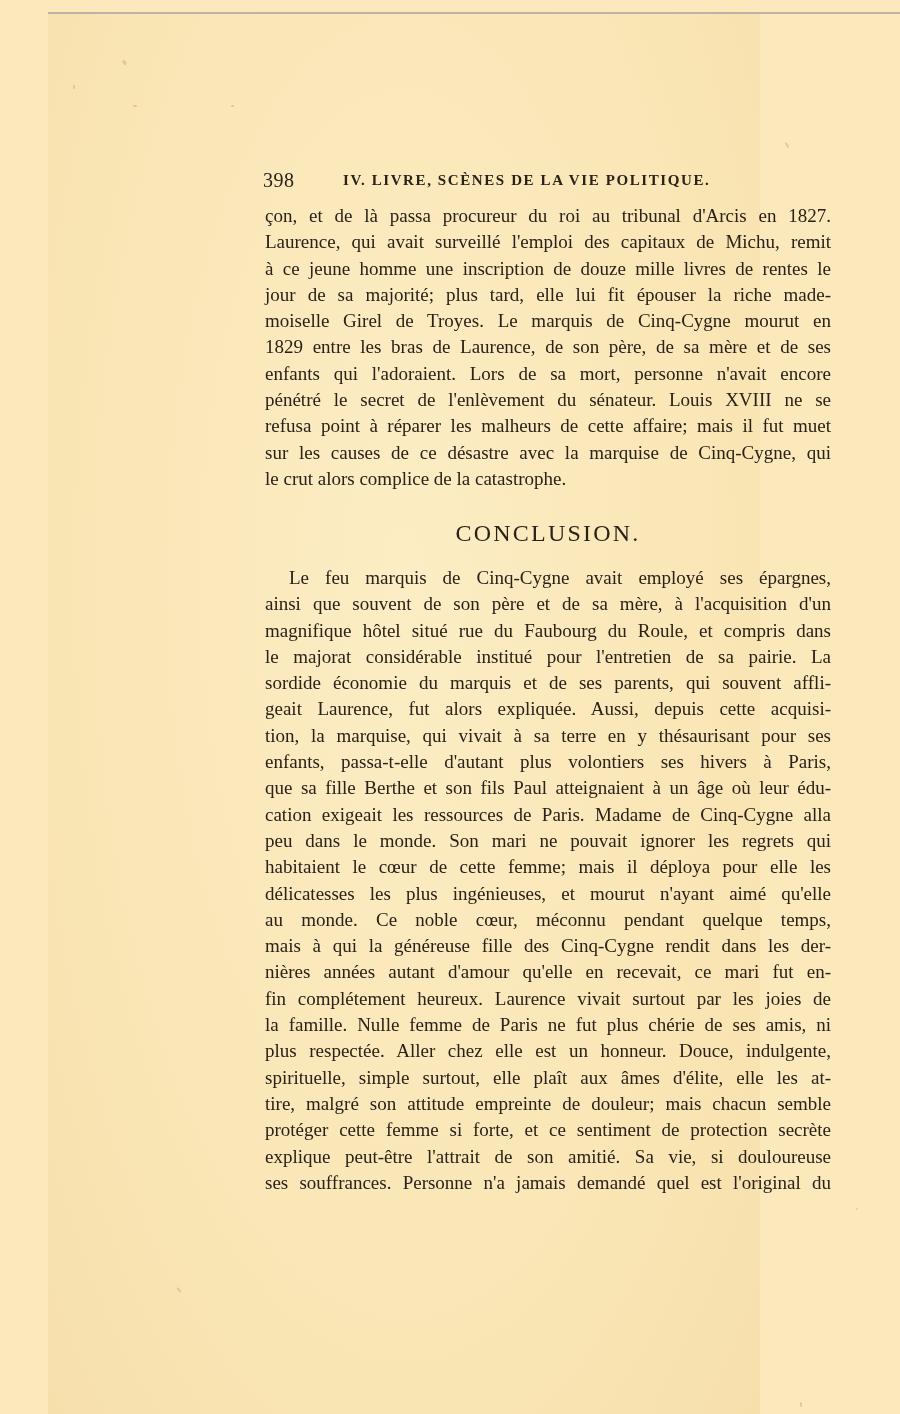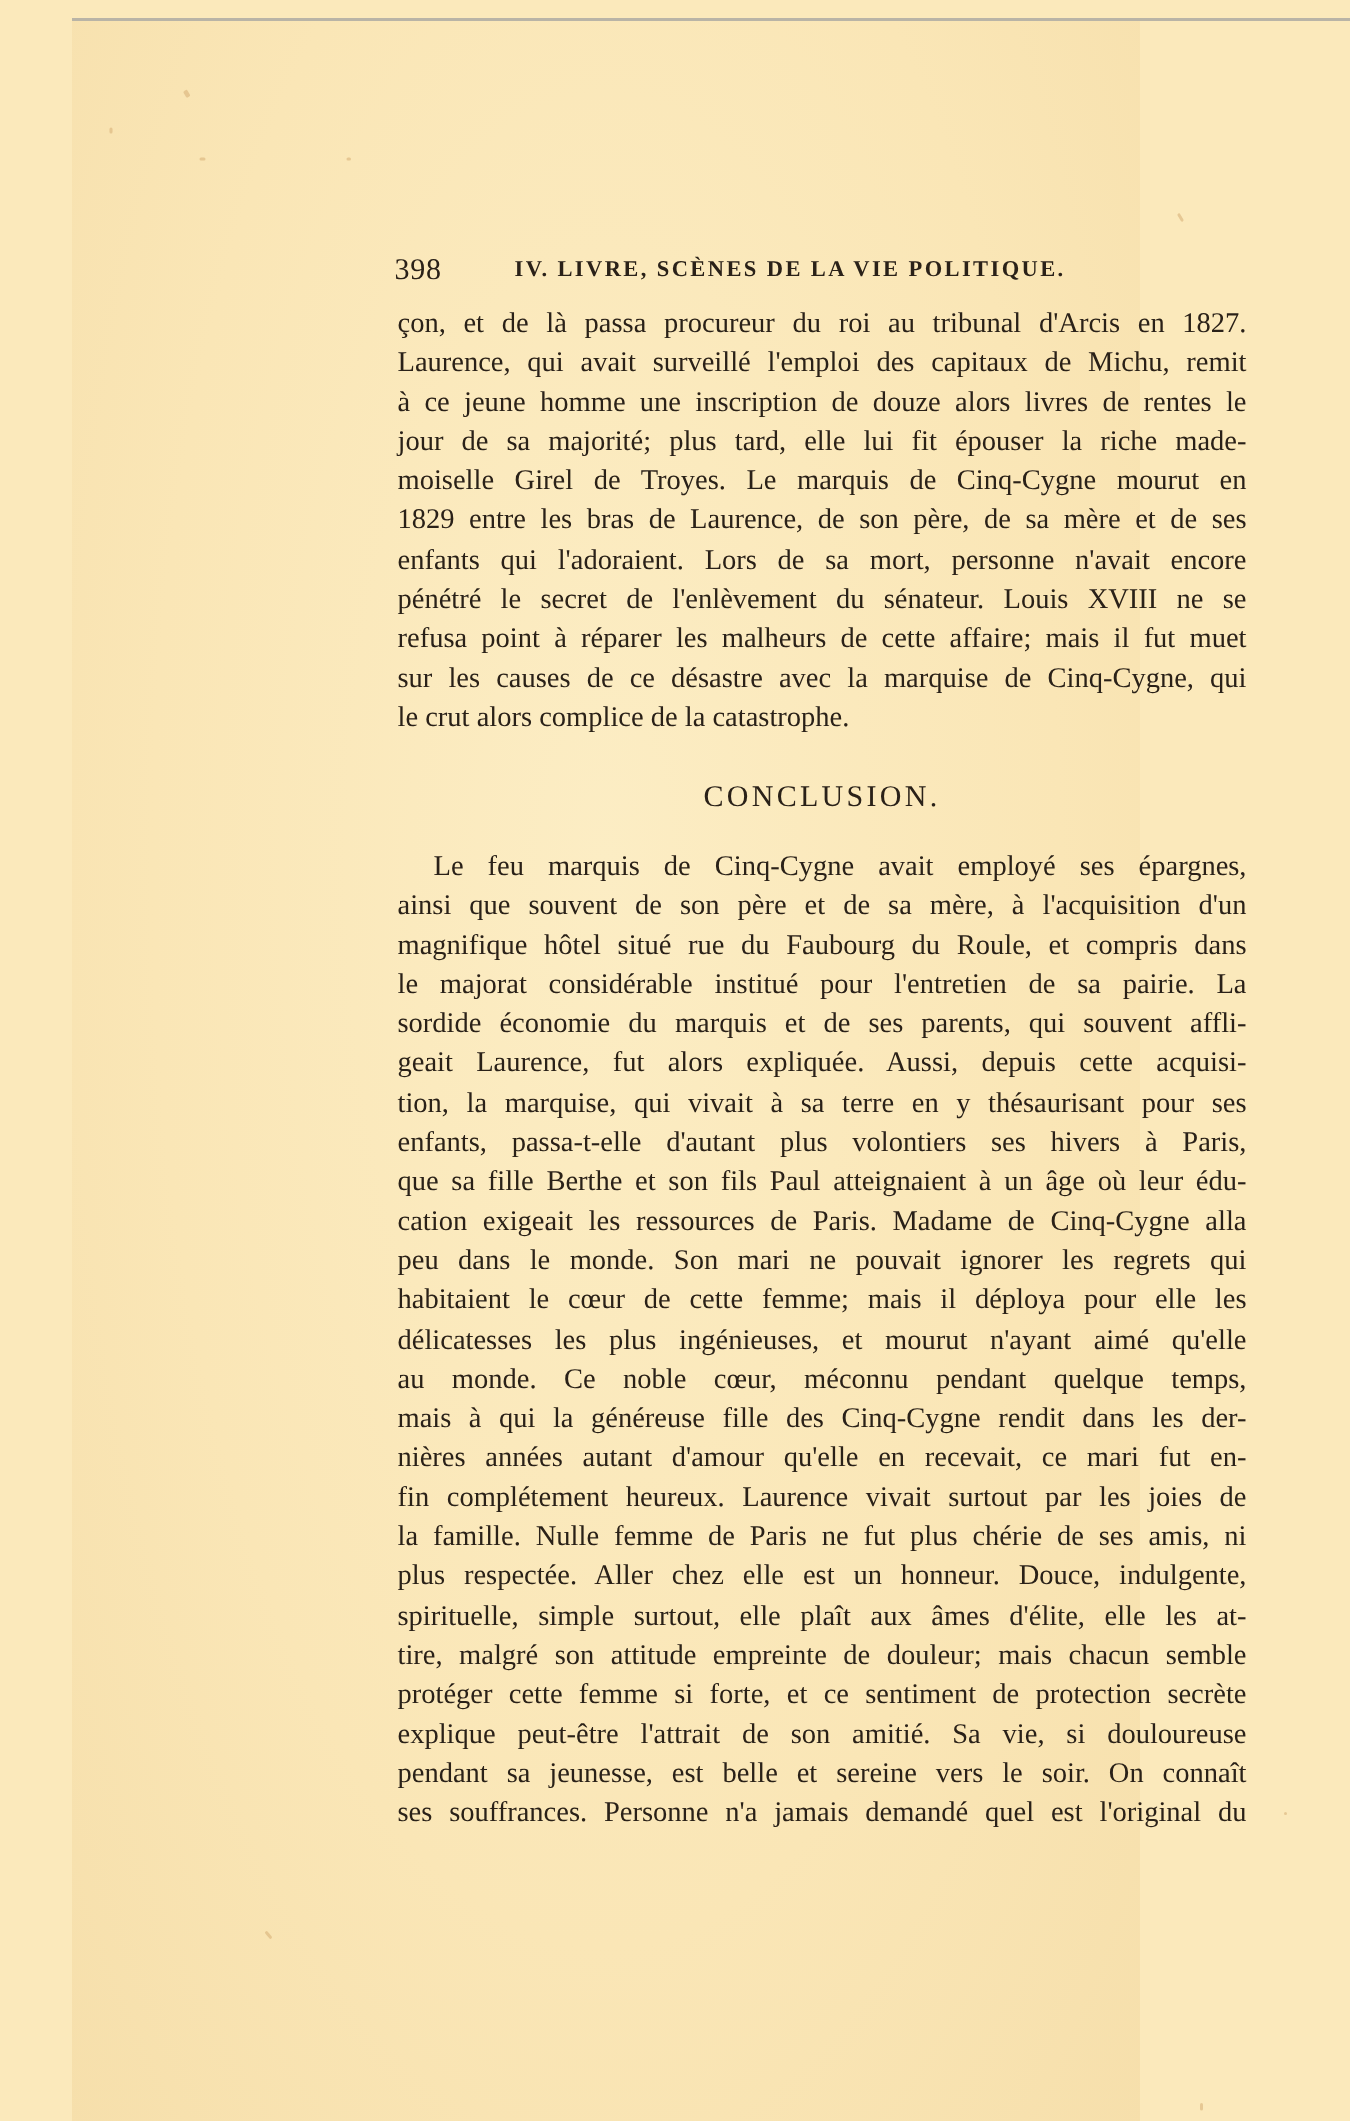--- a/index.html
+++ b/index.html
@@ -74,21 +74,21 @@
     }
     .line.indent {
       padding-left: 24px;
     }
     .section-heading {
       position: absolute;
       left: 217px;
       top: 508px;
       width: 566px;
       text-align: center;
-      font-size: 20px;
+      font-size: 24px;
       letter-spacing: 2.2px;
     }
     .text-block-2 {
       position: absolute;
       left: 217px;
       top: 553px;
       width: 566px;
     }
     .speck {
       position: absolute;
@@ -113,21 +113,21 @@
   <span class="speck" style="left:752px;top:1390px;width:2px;height:5px"></span>
 
   <div class="running-head">
     <span class="page-number">398</span>
     <span class="running-title">IV. LIVRE, SCÈNES DE LA VIE POLITIQUE.</span>
   </div>
 
   <div class="text-block">
     <span class="line">çon, et de là passa procureur du roi au tribunal d'Arcis en 1827.</span>
     <span class="line">Laurence, qui avait surveillé l'emploi des capitaux de Michu, remit</span>
-    <span class="line">à ce jeune homme une inscription de douze alors livres de rentes le</span>
+    <span class="line">à ce jeune homme une inscription de douze mille livres de rentes le</span>
     <span class="line">jour de sa majorité; plus tard, elle lui fit épouser la riche made-</span>
     <span class="line">moiselle Girel de Troyes. Le marquis de Cinq-Cygne mourut en</span>
     <span class="line">1829 entre les bras de Laurence, de son père, de sa mère et de ses</span>
     <span class="line">enfants qui l'adoraient. Lors de sa mort, personne n'avait encore</span>
     <span class="line">pénétré le secret de l'enlèvement du sénateur. Louis XVIII ne se</span>
     <span class="line">refusa point à réparer les malheurs de cette affaire; mais il fut muet</span>
     <span class="line">sur les causes de ce désastre avec la marquise de Cinq-Cygne, qui</span>
     <span class="line last">le crut alors complice de la catastrophe.</span>
   </div>
 
@@ -150,16 +150,15 @@
     <span class="line">au monde. Ce noble cœur, méconnu pendant quelque temps,</span>
     <span class="line">mais à qui la généreuse fille des Cinq-Cygne rendit dans les der-</span>
     <span class="line">nières années autant d'amour qu'elle en recevait, ce mari fut en-</span>
     <span class="line">fin complétement heureux. Laurence vivait surtout par les joies de</span>
     <span class="line">la famille. Nulle femme de Paris ne fut plus chérie de ses amis, ni</span>
     <span class="line">plus respectée. Aller chez elle est un honneur. Douce, indulgente,</span>
     <span class="line">spirituelle, simple surtout, elle plaît aux âmes d'élite, elle les at-</span>
     <span class="line">tire, malgré son attitude empreinte de douleur; mais chacun semble</span>
     <span class="line">protéger cette femme si forte, et ce sentiment de protection secrète</span>
     <span class="line">explique peut-être l'attrait de son amitié. Sa vie, si douloureuse</span>
-    <span class="line">pendant sa jeunesse, est belle et sereine vers le soir. On connaît</span>
     <span class="line">ses souffrances. Personne n'a jamais demandé quel est l'original du</span>
   </div>
 </div>
 
 </body></html>

